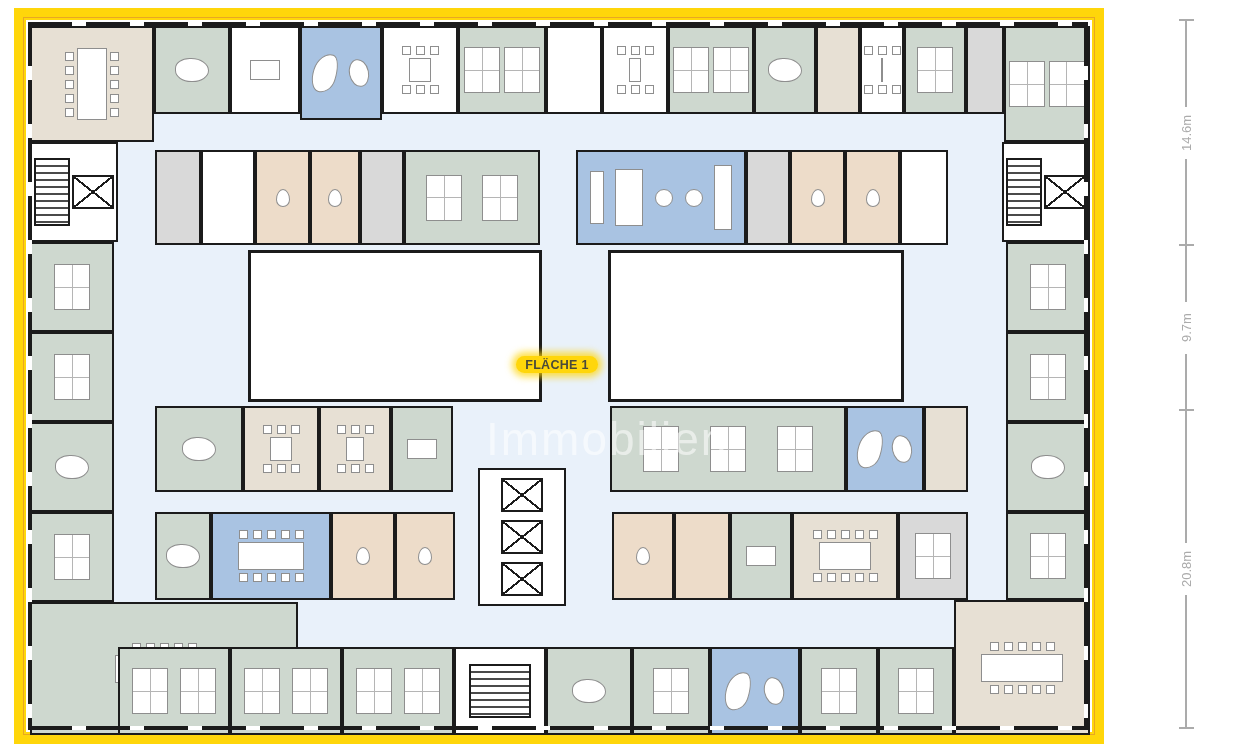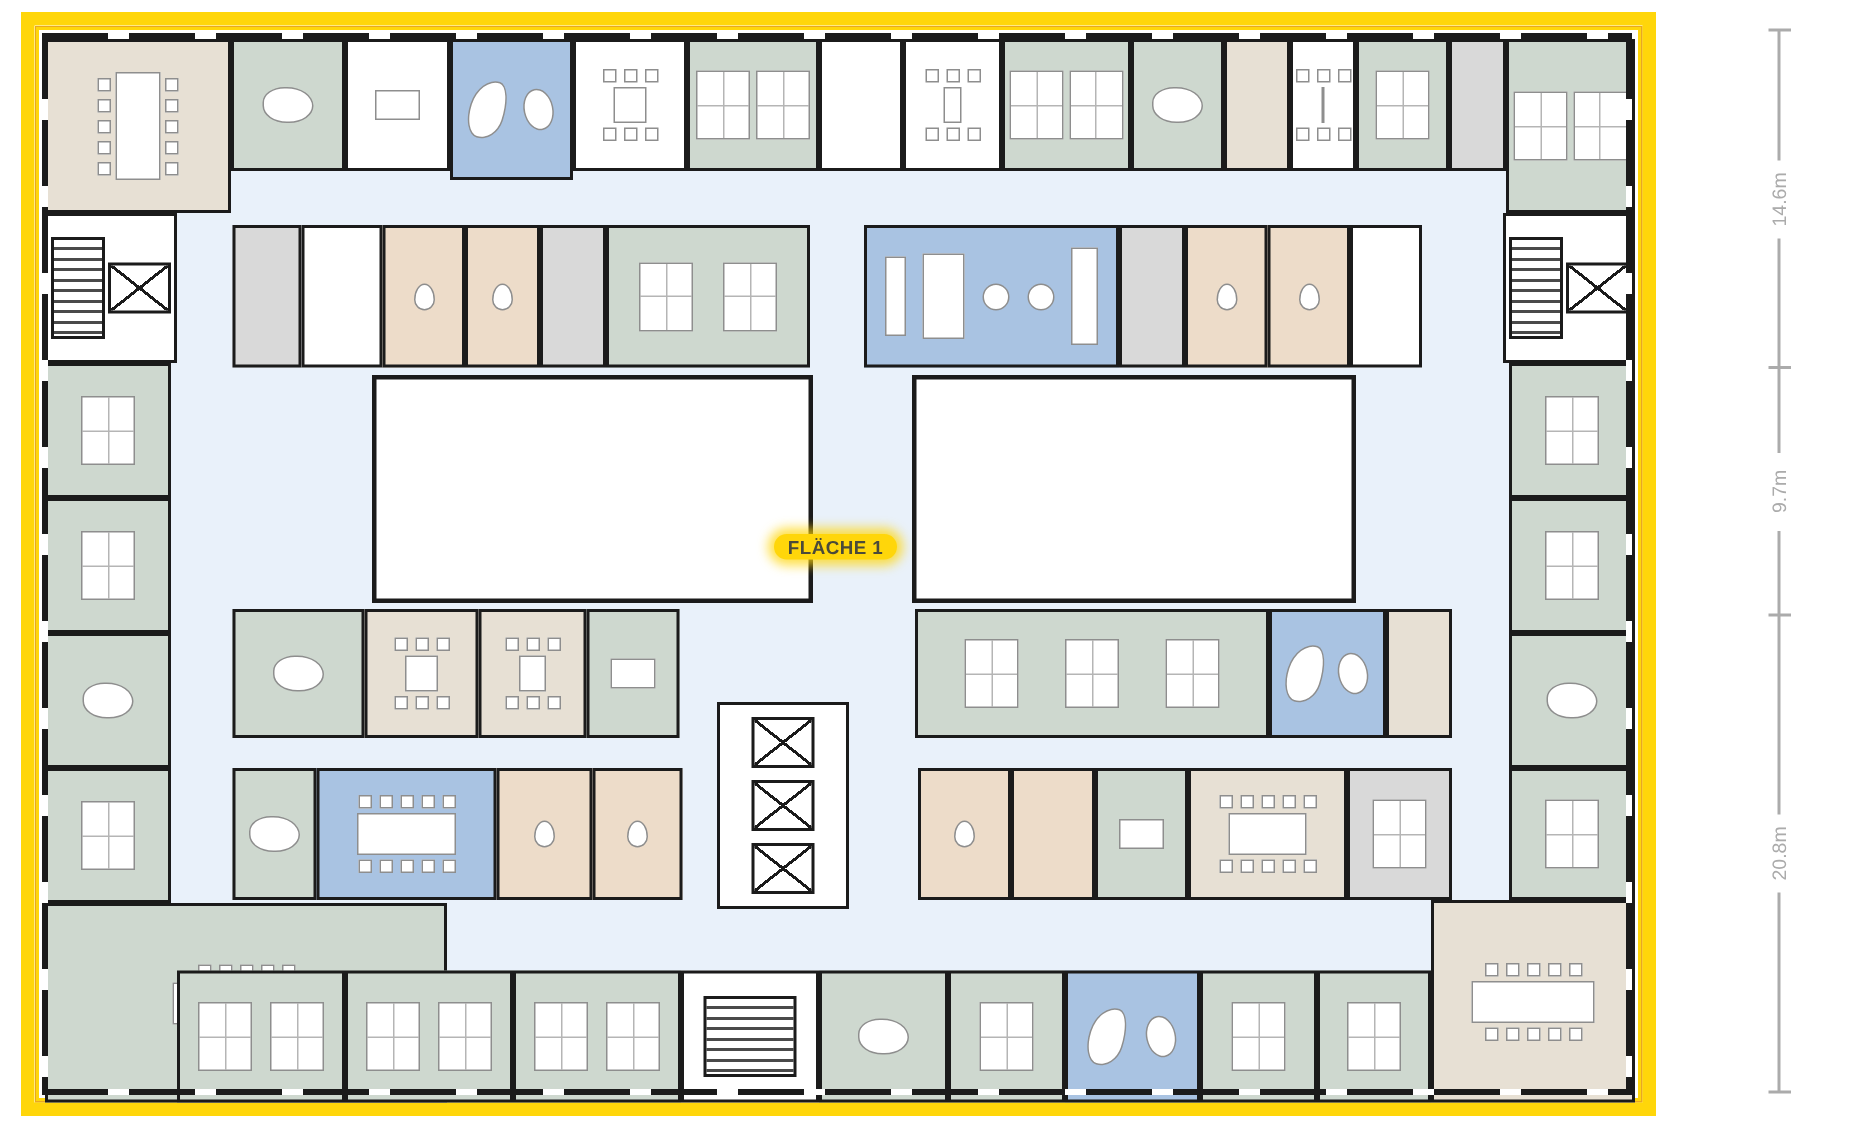--- a/index.html
+++ b/index.html
@@ -406,20 +406,21 @@
         </div>
       </div>
       <div class="room" style="left: 898px; top: 512px; width: 70px; height: 88px; background: rgb(217, 217, 217);">
         <div class="cluster"></div>
       </div>
     </div>
   <div class="win h" style="left:28px;top:22px;width:1060px;"></div>
   <div class="win h" style="left:28px;top:726px;width:1060px;"></div>
   <div class="win v" style="left:28px;top:22px;height:708px;"></div>
   <div class="win v" style="left:1084px;top:22px;height:708px;"></div>
+  <div id="watermark">Immobilien</div>
   <div id="badge">FLÄCHE 1</div>
   <div id="ruler">
       <div class="dim-line" style="top: 20px; height: 86.5px;"></div>
       <div class="dim-line" style="top: 158.5px; height: 86.5px;"></div>
       <div class="dim-tick" style="top: 19px;"></div>
       <div class="dim-label" style="top: 106.5px;">14.6m</div>
       <div class="dim-line" style="top: 245px; height: 56.5px;"></div>
       <div class="dim-line" style="top: 353.5px; height: 56.5px;"></div>
       <div class="dim-tick" style="top: 244px;"></div>
       <div class="dim-label" style="top: 301.5px;">9.7m</div>

